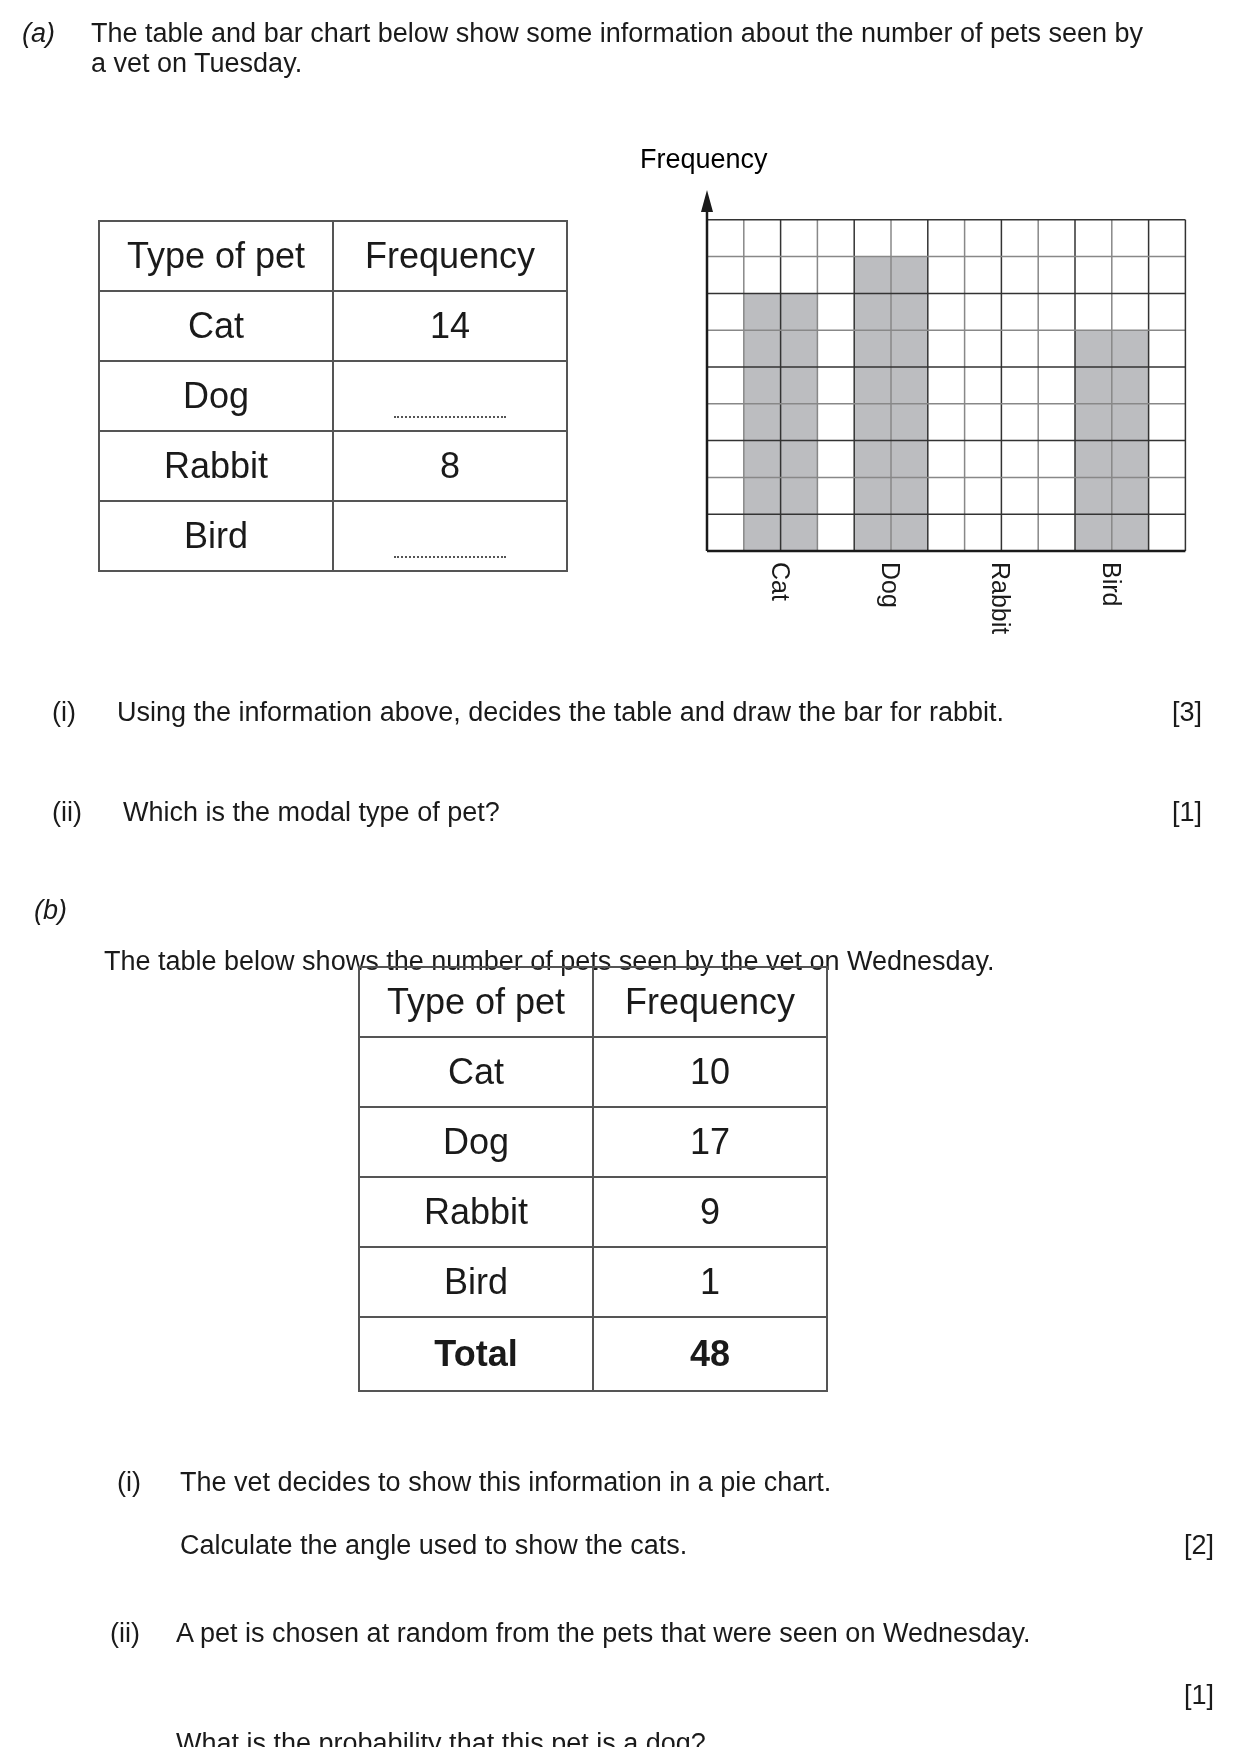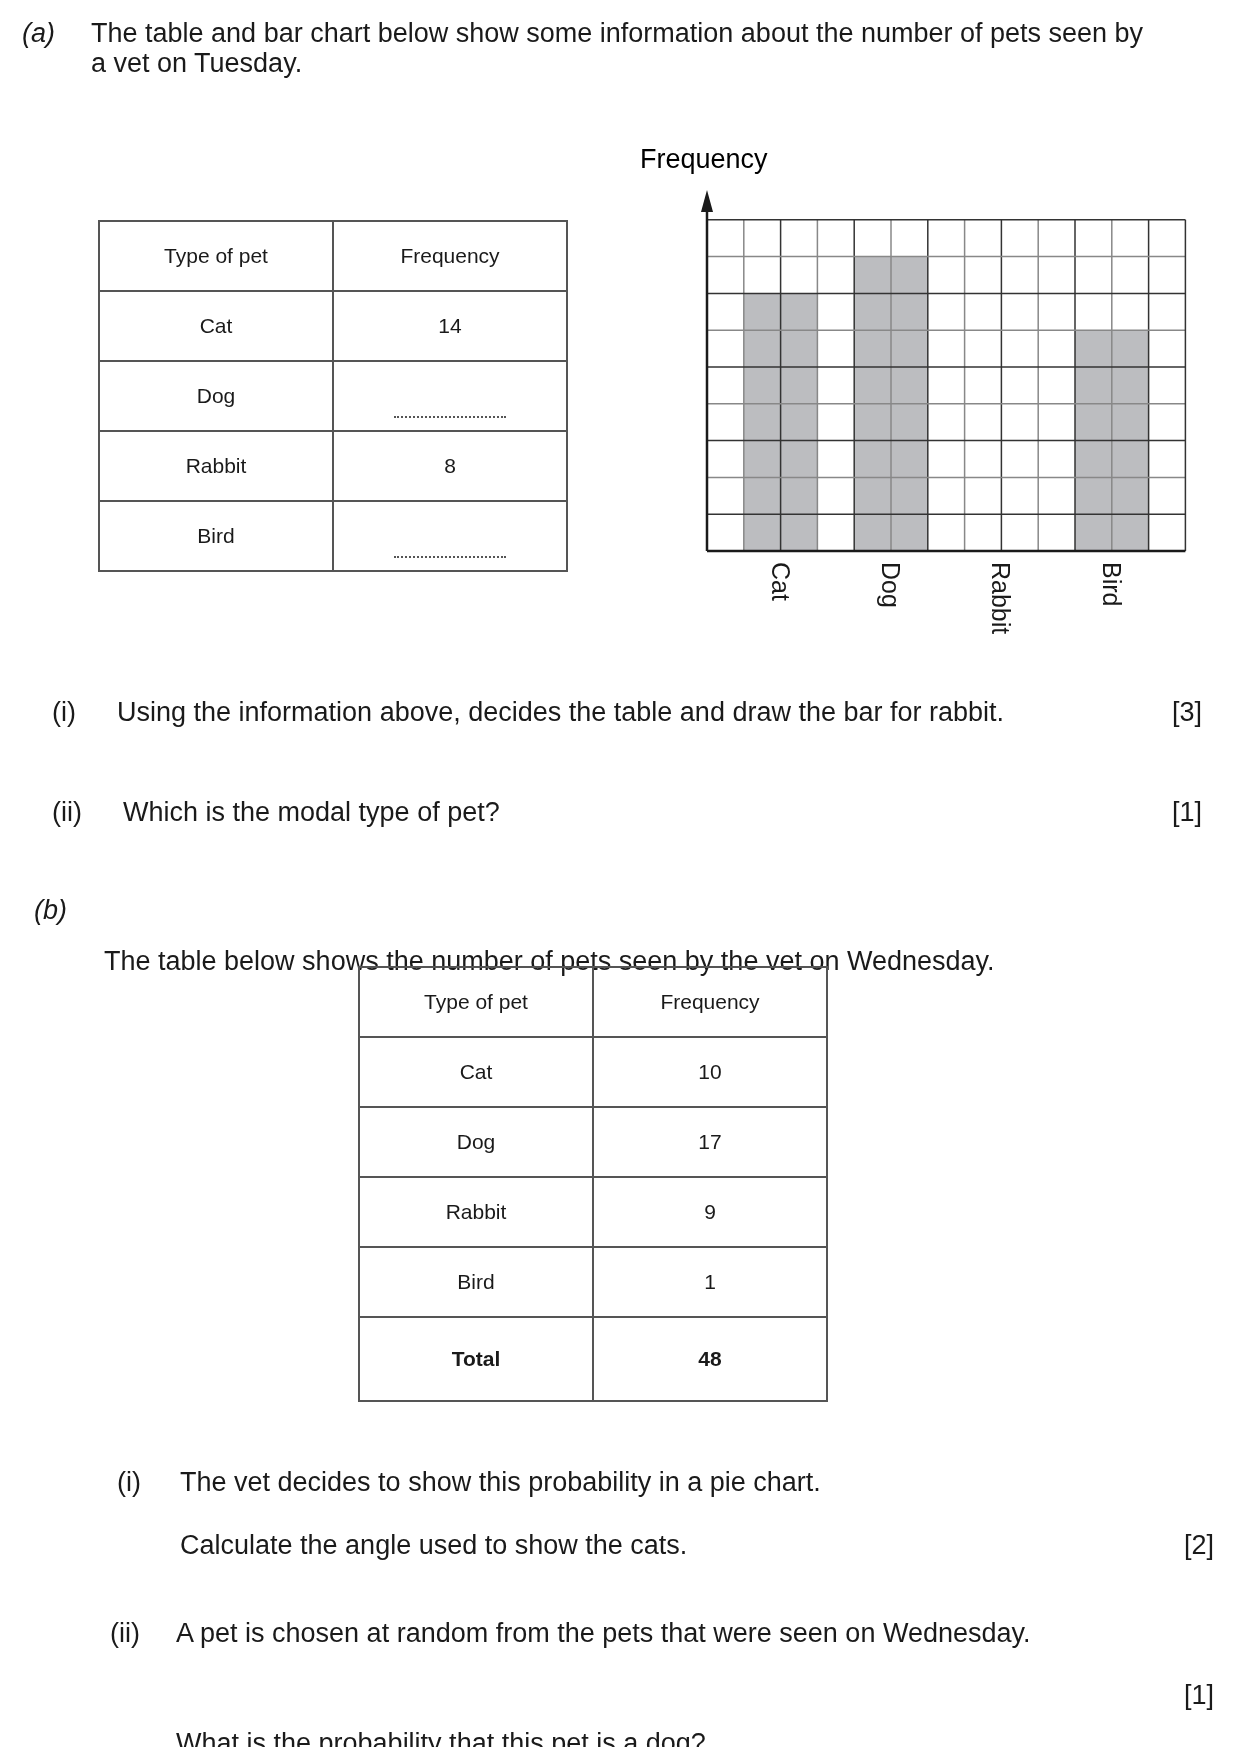--- a/index.html
+++ b/index.html
@@ -7,21 +7,21 @@
     width: 1256px; height: 1747px; position: relative; overflow: hidden;
     font-family: "Liberation Sans", sans-serif; color: #1a1a1a;
   }
   .abs { position: absolute; }
   .txt { font-size: 27px; line-height: 31px; white-space: nowrap; }
   .label-italic { font-style: italic; }
 
   table.pet-table { border-collapse: collapse; position: absolute; }
   table.pet-table td {
     border: 2px solid #555; text-align: center; vertical-align: middle;
-    font-size: 21px; padding: 0; position: relative;
+    font-size: 36px; padding: 0; position: relative;
   }
   .dots {
     position: absolute; left: 50%; transform: translateX(-50%);
     bottom: 12px; width: 112px; border-bottom: 2px dotted #555; height: 0;
   }
   .bold { font-weight: bold; }
 
   #chart-svg { position: absolute; left: 0; top: 0; }
   .chart-title { font-size: 27px; }
   .xlabel { font-size: 25px; }
@@ -128,28 +128,28 @@
     <td>17</td>
   </tr>
   <tr style="height:70px;">
     <td>Rabbit</td>
     <td>9</td>
   </tr>
   <tr style="height:70px;">
     <td>Bird</td>
     <td>1</td>
   </tr>
-  <tr style="height:84px;">
+  <tr style="height:74px;">
     <td class="bold">Total</td>
     <td class="bold">48</td>
   </tr>
 </tbody>
   </table>
 
 <div class="abs txt" style="left:117px; top:1467px;">(i)</div>
-<div class="abs txt" style="left:180px; top:1467px;">The vet decides to show this probability in a pie chart.</div>
+<div class="abs txt" style="left:180px; top:1467px;">The vet decides to show this information in a pie chart.</div>
 <div class="abs txt" style="left:180px; top:1530px;">Calculate the angle used to show the cats.</div>
 <div class="abs txt" style="left:1184px; top:1530px;">[2]</div>
 
 <div class="abs txt" style="left:110px; top:1618px;">(ii)</div>
 <div class="abs txt" style="left:176px; top:1618px;">A pet is chosen at random from the pets that were seen on Wednesday.</div>
 <div class="abs txt" style="left:176px; top:1680px;margin-top:48px;">What is the probability that this pet is a dog?</div>
 <div class="abs txt" style="left:1184px; top:1680px;">[1]</div>
 
 </body></html>

